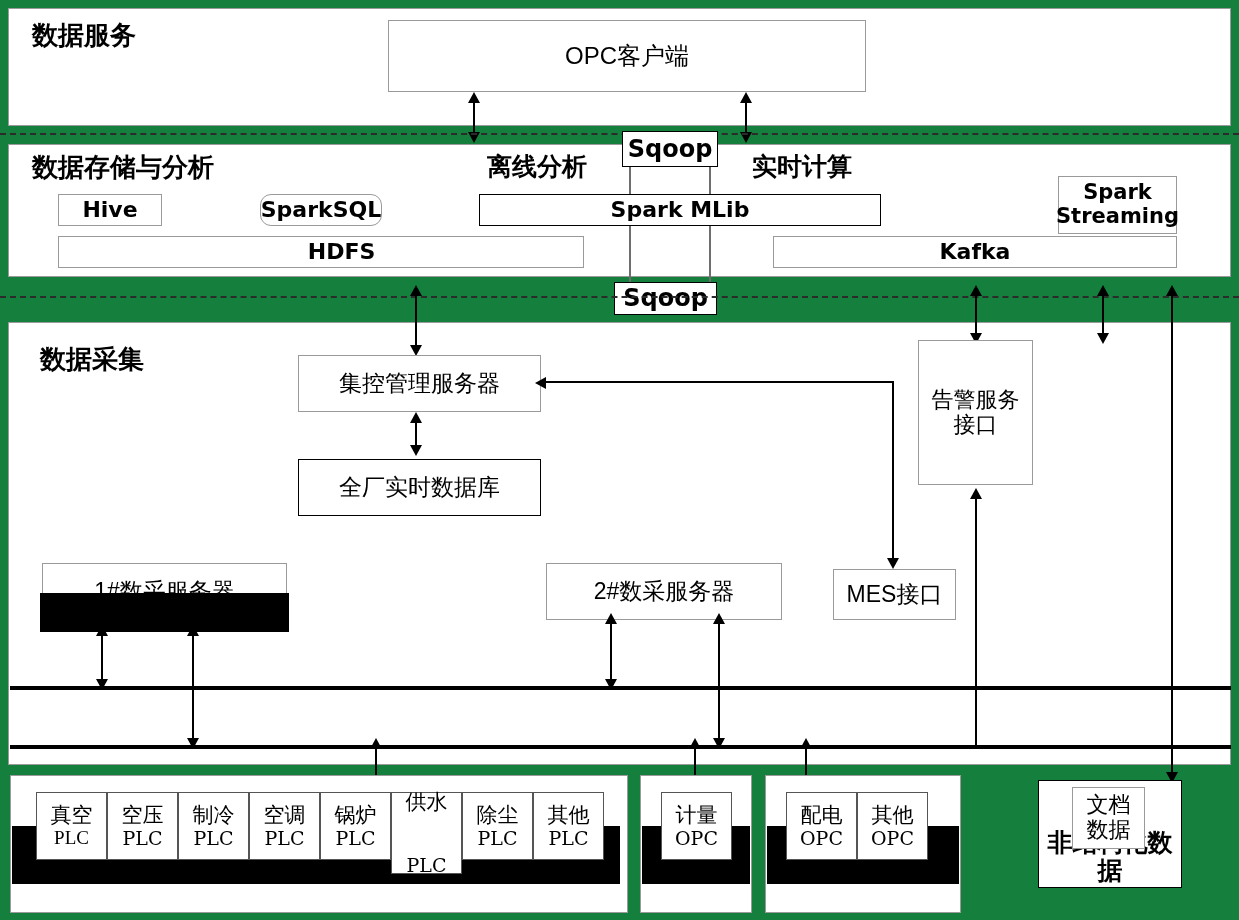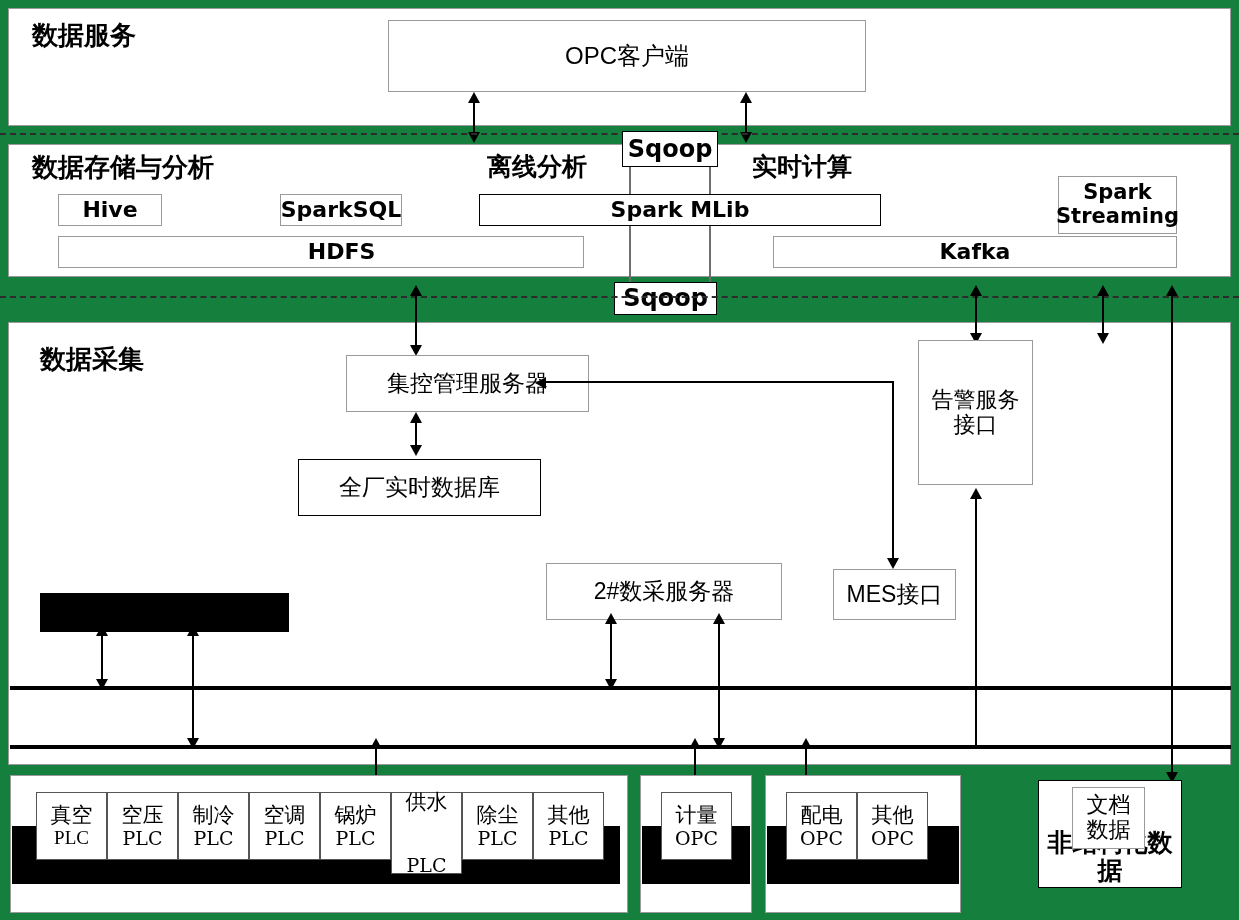--- a/index.html
+++ b/index.html
@@ -126,21 +126,21 @@
 
   <div class="sec-title" style="left:487px;top:150px;font-size:25px;">离线分析</div>
   <div class="sec-title" style="left:752px;top:150px;font-size:25px;">实时计算</div>
 
   <div class="vline thin" style="left:629px;top:150px;height:138px;background:#6e6e6e;width:1.5px;"></div>
   <div class="vline thin" style="left:709px;top:150px;height:138px;background:#6e6e6e;width:1.5px;"></div>
 
   <div class="box bold" style="left:622px;top:131px;width:96px;height:36px;font-size:24px;border-color:#000;">Sqoop</div>
 
   <div class="box bold" style="left:58px;top:194px;width:104px;height:32px;font-size:22px;">Hive</div>
-  <div class="box bold" style="left:280px;top:194px;width:122px;height:32px;font-size:22px;">SparkSQL</div>
+  <div class="box bold" style="left:260px;top:194px;width:122px;height:32px;font-size:22px;border-radius:11px;">SparkSQL</div>
   <div class="box bold" style="left:479px;top:194px;width:402px;height:32px;font-size:22px;border-color:#000;">Spark MLib</div>
   <div class="box bold" style="left:1058px;top:176px;width:119px;height:58px;font-size:21px;">Spark
 Streaming</div>
 
   <div class="box bold" style="left:58px;top:236px;width:526px;height:32px;font-size:22px;padding-left:41px;">HDFS</div>
   <div class="box bold" style="left:773px;top:236px;width:404px;height:32px;font-size:22px;">Kafka</div>
 
   <div class="box bold" style="left:614px;top:282px;width:103px;height:33px;font-size:24px;border-color:#000;">Sqoop</div>
 
   <div class="dashed" style="left:0px;top:296px;width:1239px;"></div>
@@ -157,40 +157,41 @@
   <div class="arrow down" style="left:970px;top:333px;"></div>
 
   <div class="vline" style="left:1102px;top:292px;height:48px;"></div>
   <div class="arrow up" style="left:1097px;top:285px;"></div>
   <div class="arrow down" style="left:1097px;top:333px;"></div>
 
   <div class="vline" style="left:1171px;top:292px;height:487px;"></div>
   <div class="arrow up" style="left:1166px;top:285px;"></div>
   <div class="arrow down" style="left:1166px;top:772px;"></div>
 
-  <div class="box" style="left:298px;top:355px;width:243px;height:57px;font-size:23px;margin-left:48px;">集控管理服务器</div>
+  <div class="box" style="left:298px;top:355px;width:243px;height:57px;font-size:23px;">集控管理服务器</div>
 
   <div class="box dark" style="left:298px;top:459px;width:243px;height:57px;font-size:23px;">全厂实时数据库</div>
 
   <div class="vline" style="left:415px;top:419px;height:33px;"></div>
   <div class="arrow up" style="left:410px;top:412px;"></div>
   <div class="arrow down" style="left:410px;top:445px;"></div>
 
   <div class="hline" style="left:546px;top:381px;width:348px;"></div>
   <div class="arrow left" style="left:535px;top:377px;"></div>
   <div class="vline" style="left:892px;top:381px;height:184px;"></div>
   <div class="arrow down" style="left:887px;top:558px;"></div>
 
   <div class="box" style="left:918px;top:340px;width:115px;height:145px;font-size:22px;">告警服务
 接口</div>
 
 
   <div class="vline" style="left:975px;top:495px;height:253px;"></div>
   <div class="arrow up" style="left:970px;top:488px;"></div>
 
+  <div class="box" style="left:42px;top:563px;width:245px;height:57px;font-size:23px;">1#数采服务器</div>
   <div class="redact" style="left:40px;top:593px;width:249px;height:39px;"></div>
 
   <div class="box" style="left:546px;top:563px;width:236px;height:57px;font-size:23px;">2#数采服务器</div>
 
   <div class="box" style="left:833px;top:569px;width:123px;height:51px;font-size:23px;">MES接口</div>
 
   <div class="hline thick" style="left:10px;top:686px;width:1221px;"></div>
 
   <div class="hline thick" style="left:10px;top:745px;width:1221px;"></div>
 

